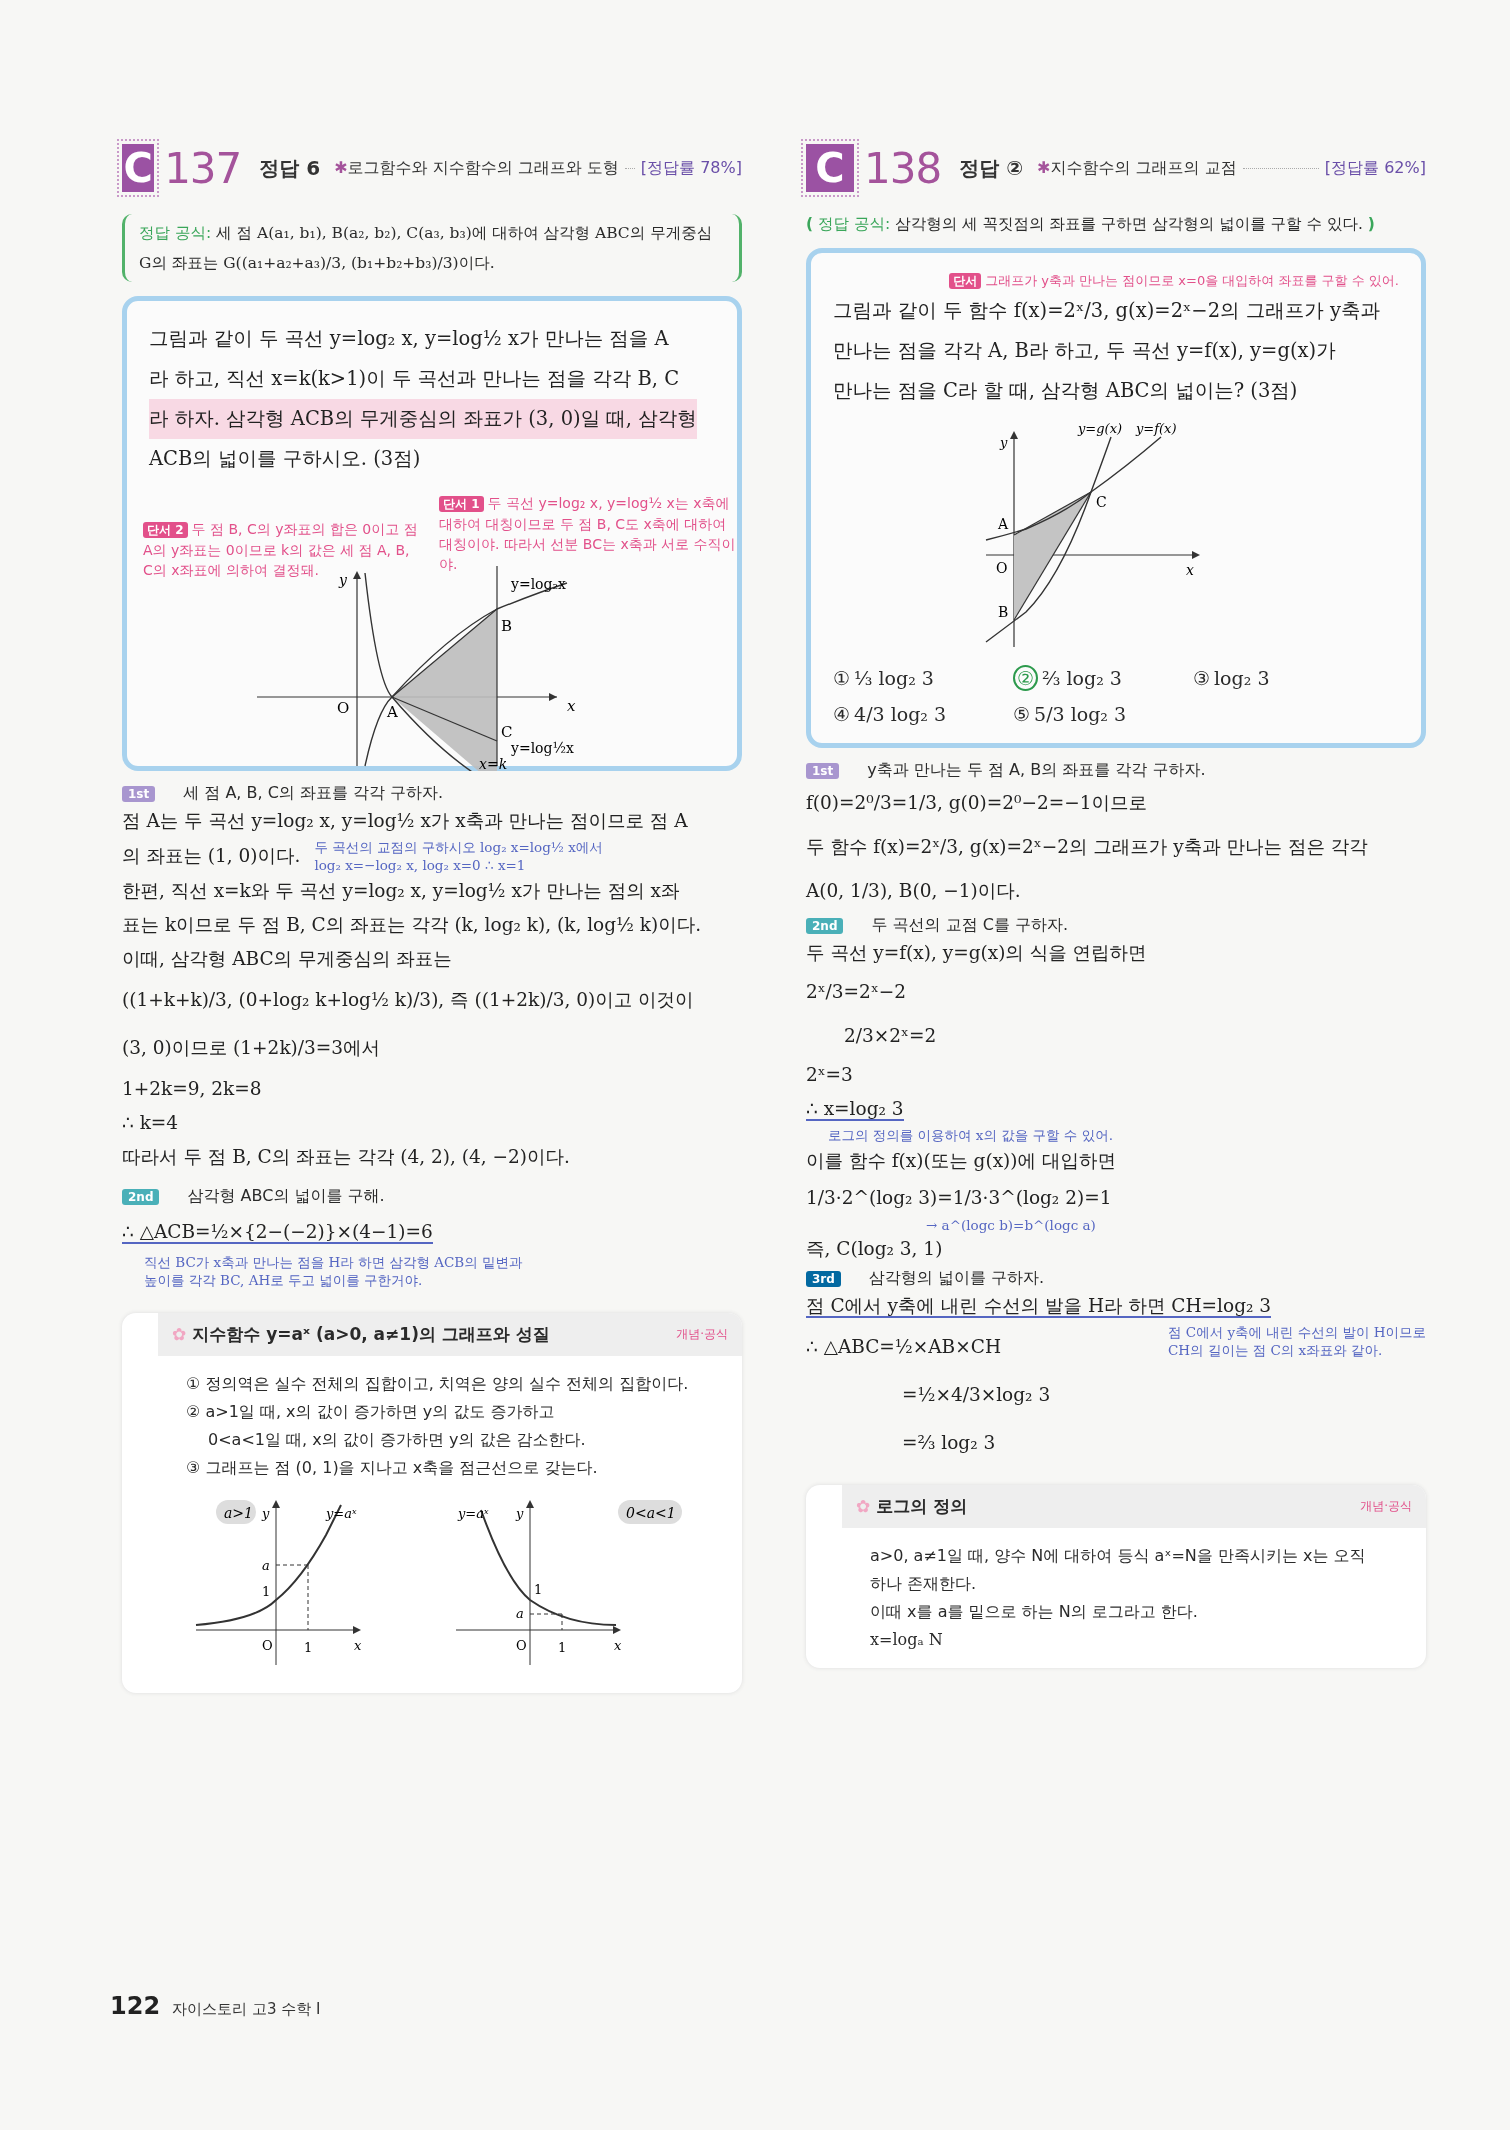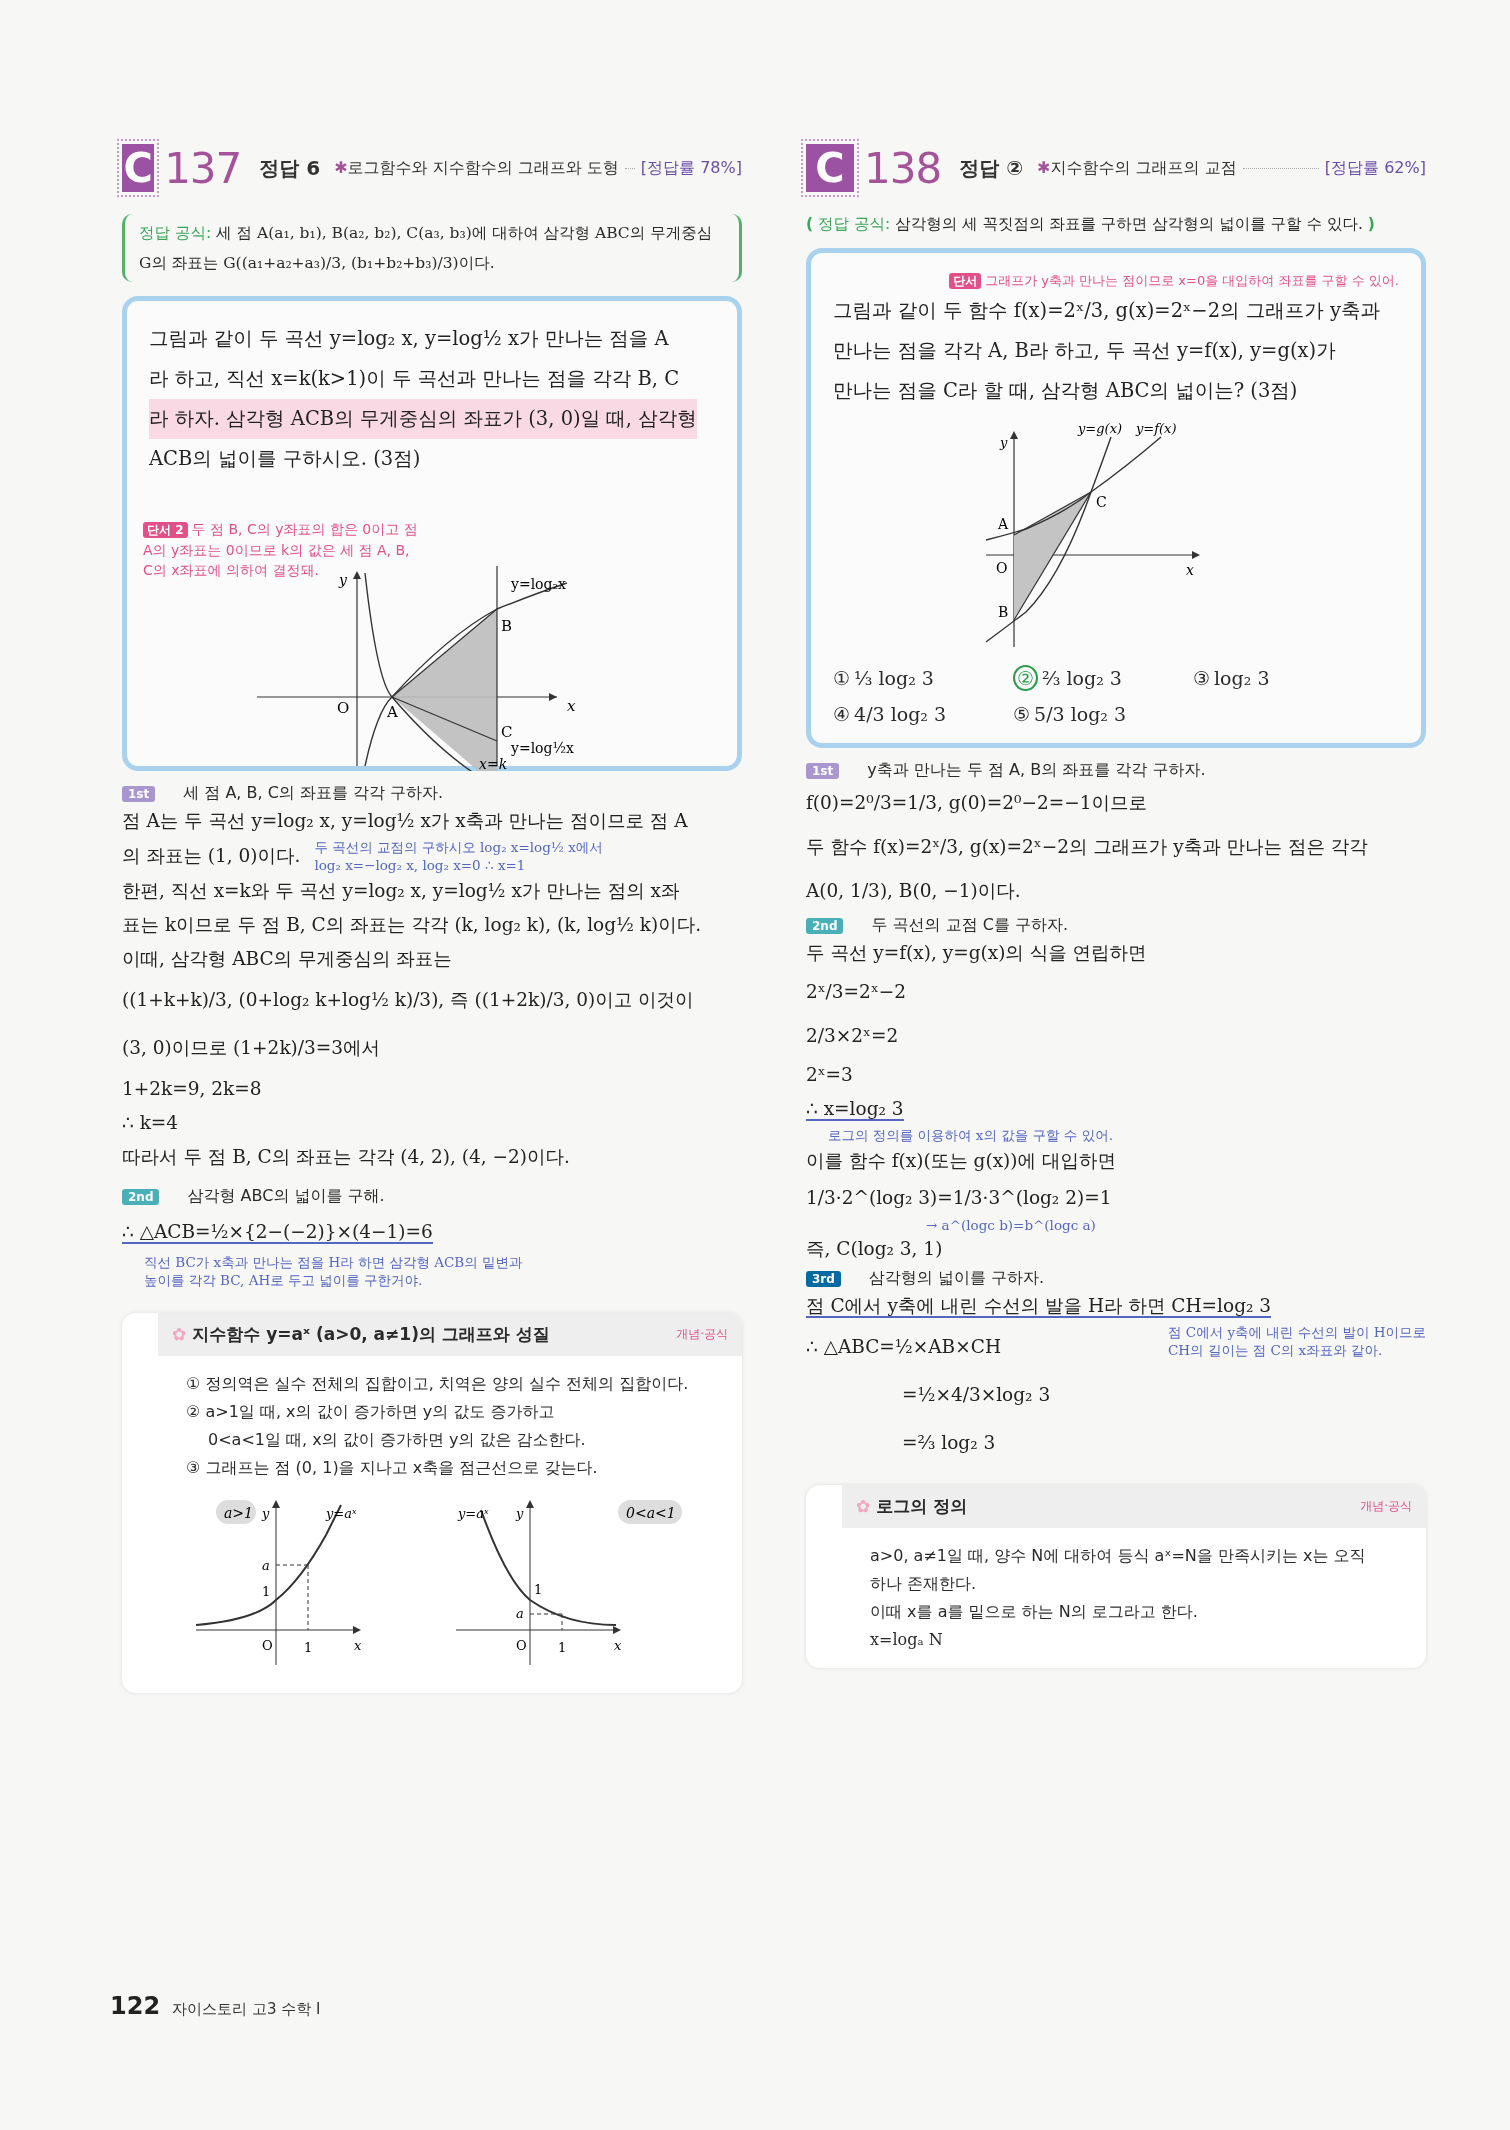--- a/index.html
+++ b/index.html
@@ -71,20 +71,23 @@
     <span class="lbl">정답 공식:</span>
     <span class="serif">세 점 A(a₁, b₁), B(a₂, b₂), C(a₃, b₃)에 대하여 삼각형 ABC의 무게중심 G의 좌표는 G((a₁+a₂+a₃)/3, (b₁+b₂+b₃)/3)이다.</span>
   </div>
 
   <div class="qbox" style="height:475px;">
     <div class="qtext serif">
       <div>그림과 같이 두 곡선 y=log₂ x, y=log½ x가 만나는 점을 A</div>
       <div>라 하고, 직선 x=k(k&gt;1)이 두 곡선과 만나는 점을 각각 B, C</div>
       <div class="hl" style="display:inline-block">라 하자. 삼각형 ACB의 무게중심의 좌표가 (3, 0)일 때, 삼각형</div>
       <div>ACB의 넓이를 구하시오. (3점)</div>
+    </div>
+    <div class="hint" style="position:absolute; left:312px; top:192px; width:300px;">
+      <span class="hint-tag">단서 1</span><span>두 곡선 y=log₂ x, y=log½ x는 x축에 대하여 대칭이므로 두 점 B, C도 x축에 대하여 대칭이야. 따라서 선분 BC는 x축과 서로 수직이야.</span>
     </div>
     <div class="hint" style="position:absolute; left:16px; top:218px; width:280px;">
       <span class="hint-tag">단서 2</span><span>두 점 B, C의 y좌표의 합은 0이고 점 A의 y좌표는 0이므로 k의 값은 세 점 A, B, C의 x좌표에 의하여 결정돼.</span>
     </div>
     <svg style="position:absolute; left:130px; top:260px;" width="380" height="210" viewBox="0 0 380 210">
       <line x1="0" y1="136" x2="300" y2="136" stroke="#333" stroke-width="1.2"></line>
       <polygon points="300,136 292,132 292,140" fill="#333"></polygon>
       <line x1="100" y1="205" x2="100" y2="15" stroke="#333" stroke-width="1.2"></line>
       <polygon points="100,10 96,18 104,18" fill="#333"></polygon>
       <polygon points="135,136 240,48 240,226" fill="#bdbdbd" opacity="0.9"></polygon>
@@ -251,21 +254,21 @@
     <div>두 함수 f(x)=2ˣ/3, g(x)=2ˣ−2의 그래프가 y축과 만나는 점은 각각</div>
     <div>A(0, 1/3), B(0, −1)이다.</div>
   </div>
   <div class="step" style="margin-top:2px;">
     <span class="step-tag tag2">2nd</span>
     <span>두 곡선의 교점 C를 구하자.</span>
   </div>
   <div class="sol serif">
     <div>두 곡선 y=f(x), y=g(x)의 식을 연립하면</div>
     <div style="line-height:44px;">2ˣ/3=2ˣ−2</div>
-    <div style="line-height:44px;">2/3×2ˣ=2</div>
+    <div style="line-height:44px;margin-left:38px;">2/3×2ˣ=2</div>
     <div>2ˣ=3</div>
     <div><span class="uline">∴ x=log₂ 3</span></div>
     <div class="note" style="margin-left:22px;">로그의 정의를 이용하여 x의 값을 구할 수 있어.</div>
     <div>이를 함수 f(x)(또는 g(x))에 대입하면</div>
     <div style="line-height:40px;">1/3·2^(log₂ 3)=1/3·3^(log₂ 2)=1</div>
     <div class="note" style="margin-left:120px; line-height:14px;">→ <span>a^(logc b)=b^(logc a)</span></div>
     <div>즉, C(log₂ 3, 1)</div>
   </div>
   <div class="step" style="margin-top:2px;">
     <span class="step-tag tag3">3rd</span>

